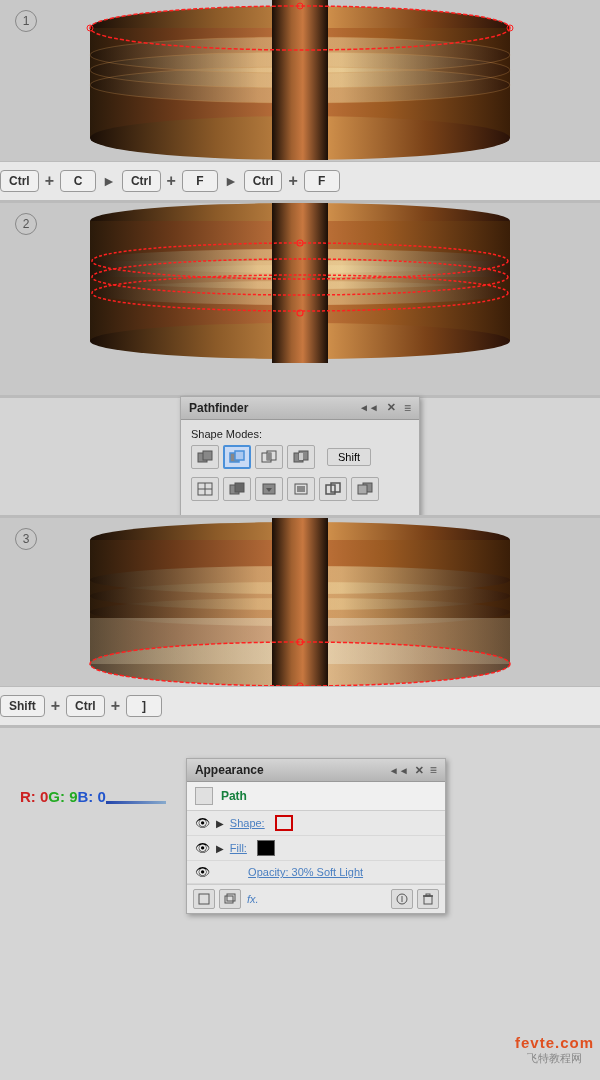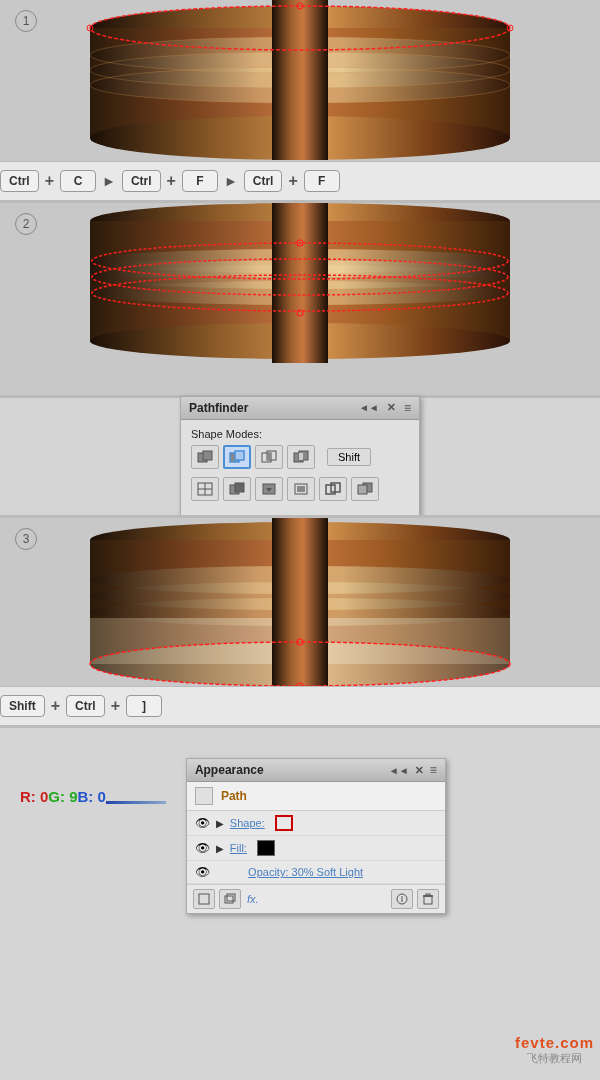--- a/index.html
+++ b/index.html
@@ -548,21 +548,21 @@
       <span>Appearance</span>
       <div style="display:flex; gap:6px; align-items:center;">
         <span style="font-size:10px; color:#555;">◄◄</span>
         <span style="font-size:11px; color:#555;">✕</span>
         <span style="font-size:12px; color:#555;">≡</span>
       </div>
     </div>
 
     <div style="background:#f0f0f0; border-bottom:1px solid #ccc; padding:5px 8px; display:flex; align-items:center; gap:8px;">
       <div style="width:18px; height:18px; background:#e0e0e0; border:1px solid #aaa;"></div>
-      <span style="font-size:12px; font-weight:bold; color:#a16207;">Path</span>
+      <span style="font-size:12px; font-weight:bold; color:#15803d;">Path</span>
     </div>
 
     <div class="app-row">
       <span style="font-size:12px; cursor:pointer;">👁</span>
       <span style="font-size:10px; color:#333;">▶</span>
       <span style="font-size:11px; color:#4a7fc1; text-decoration:underline; cursor:pointer;">Shape:</span>
       <div style="width:18px; height:16px; border:2px solid #cc0000; background:transparent; margin-left:4px;"></div>
     </div>
 
     <div class="app-row">

